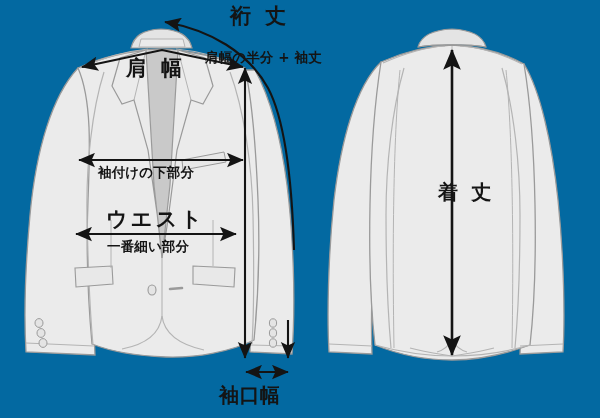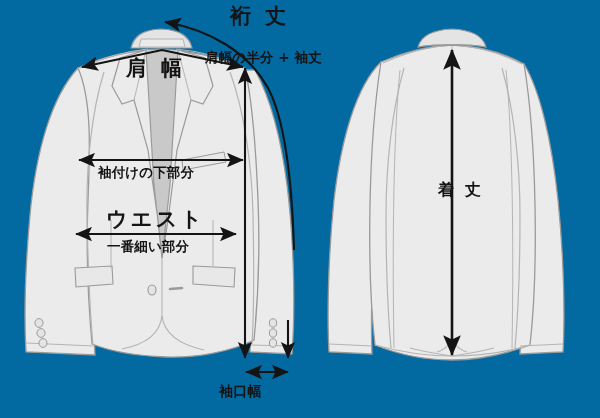--- a/index.html
+++ b/index.html
@@ -37,21 +37,21 @@
   .lbl-main {
     font-size: 21px;
     letter-spacing: 0.16em;
   }
   .lbl-sub {
     font-size: 13.5px;
     font-weight: bold;
     letter-spacing: 0.01em;
   }
   .lbl-cuff {
-    font-size: 14px;
+    font-size: 20px;
     letter-spacing: 0.02em;
     font-family: Liberation Serif, serif;
   }
 </style>
 </head>
 <body>
 
 <div id="stage">
 
   <svg id="diagram-svg" viewBox="0 0 600 418" xmlns="http://www.w3.org/2000/svg">
@@ -189,15 +189,15 @@
   <div class="lbl lbl-main" style="left:126px; top:58px;">肩 幅</div>
 
   <div class="lbl lbl-main" style="left:106px; top:209px;">ウエスト</div>
 
   <div class="lbl lbl-sub" style="left:98px; top:166px;">袖付けの下部分</div>
   <div class="lbl lbl-sub" style="left:107px; top:240px;">一番細い部分</div>
 
 
   <div class="lbl lbl-cuff" style="left:219px; top:385px;">袖口幅</div>
 
-  <div class="lbl lbl-main" style="left:438px; top:182px; font-size:16px;">着 丈</div>
+  <div class="lbl lbl-main" style="left:438px; top:182px; font-size:20px;">着 丈</div>
 
 </div>
 
 </body></html>

